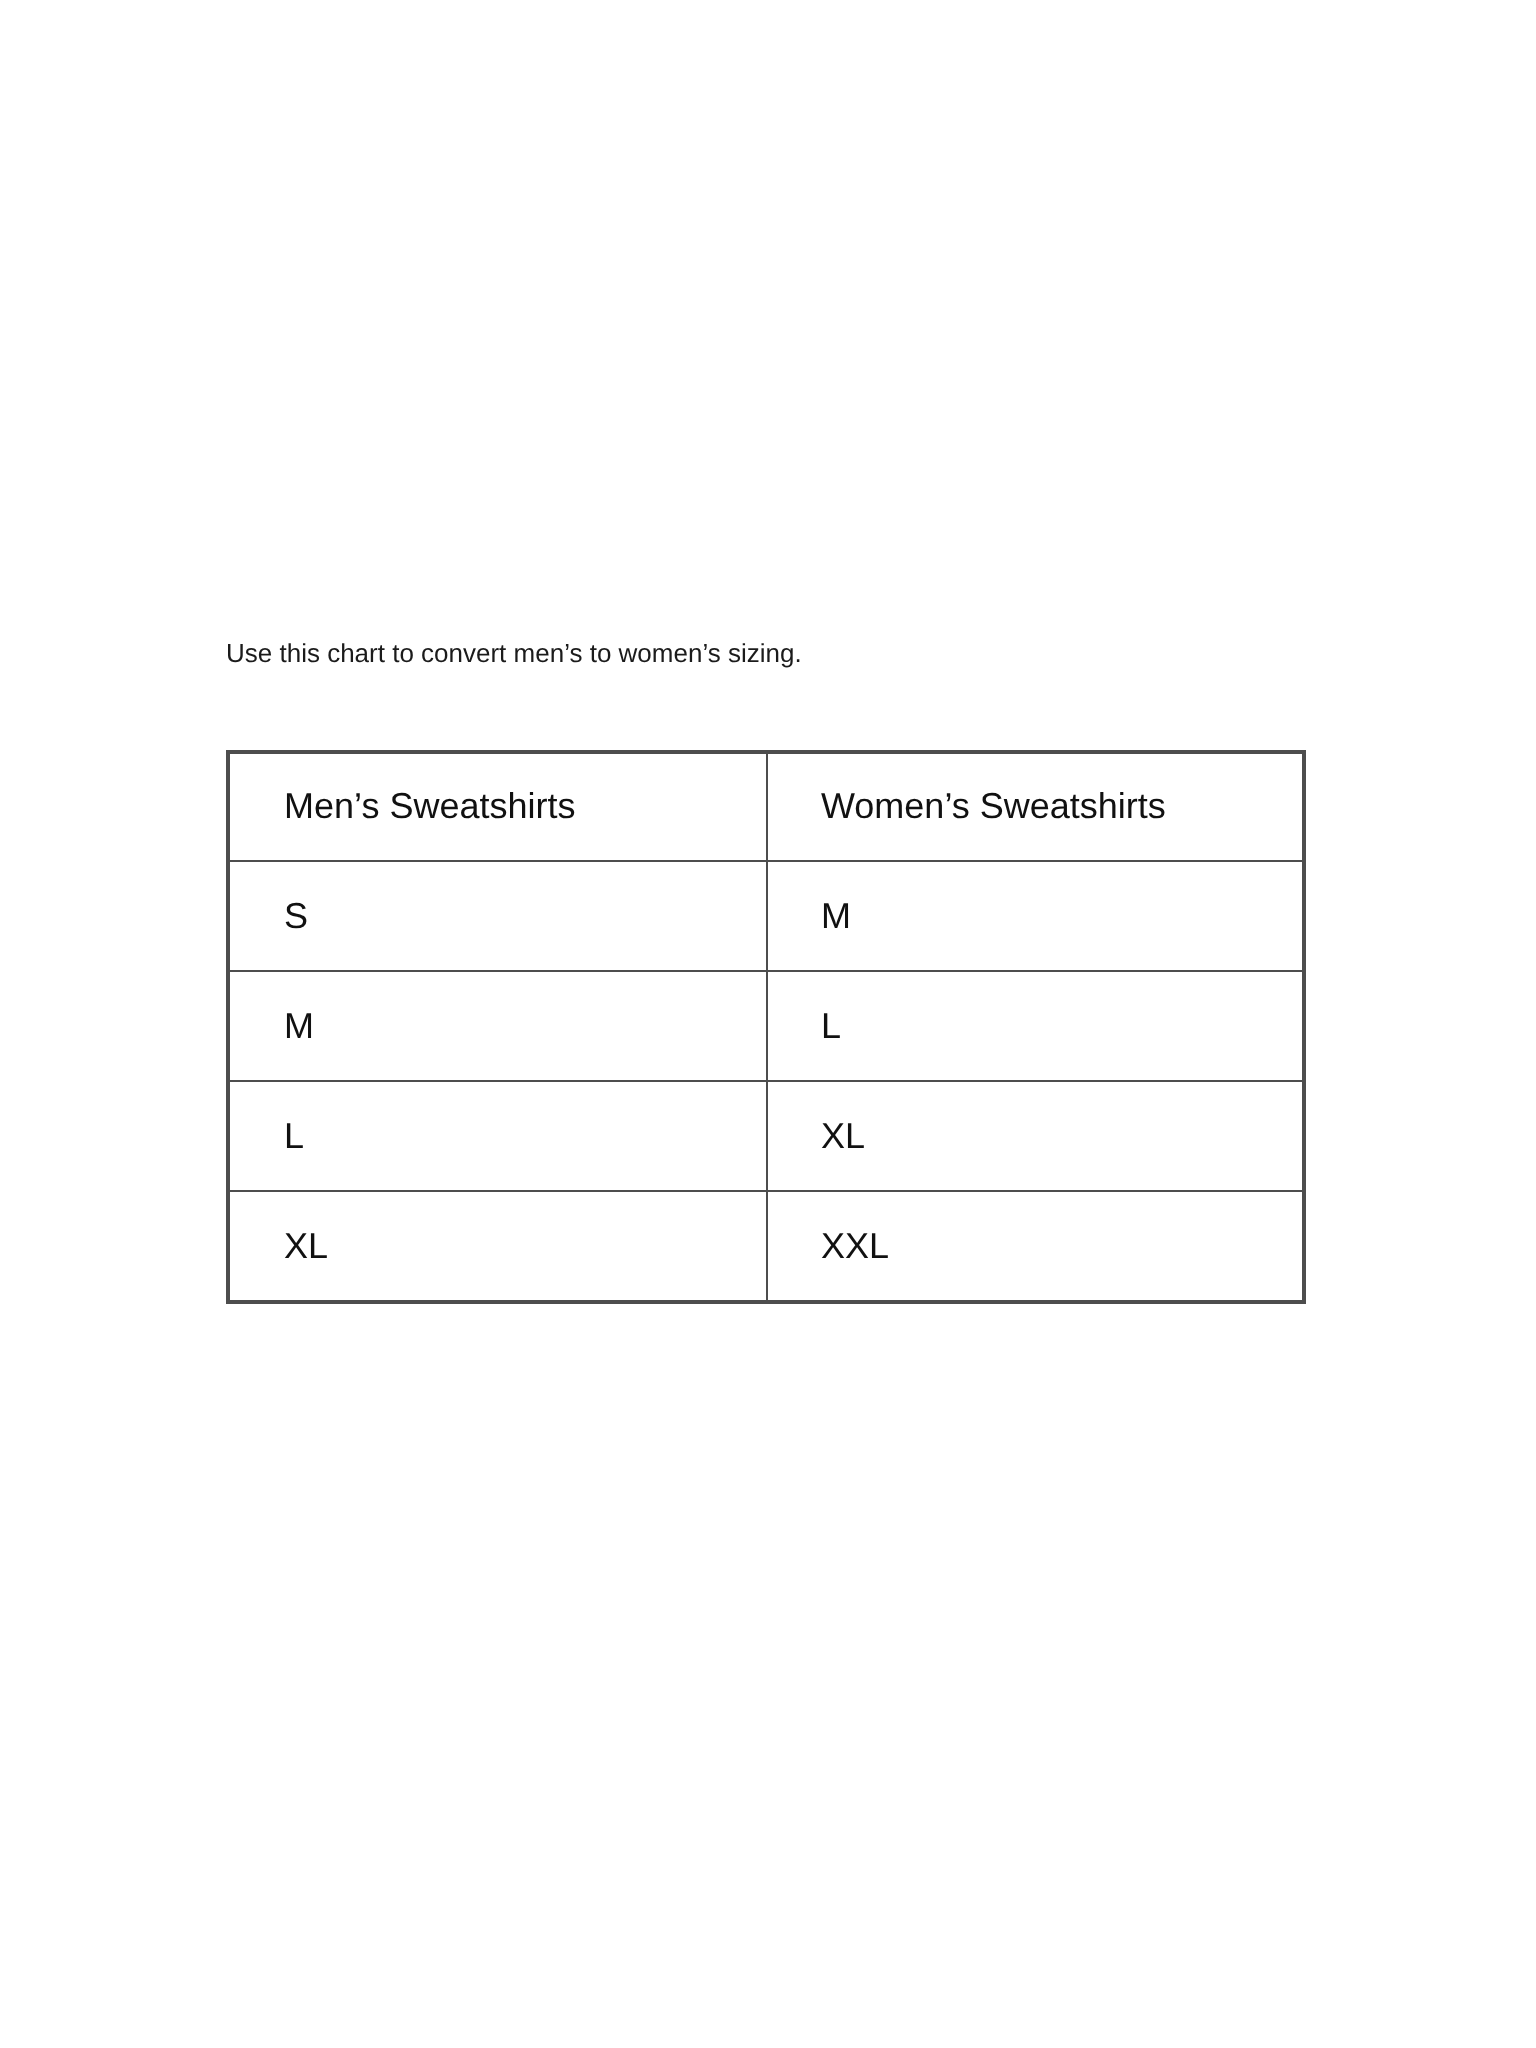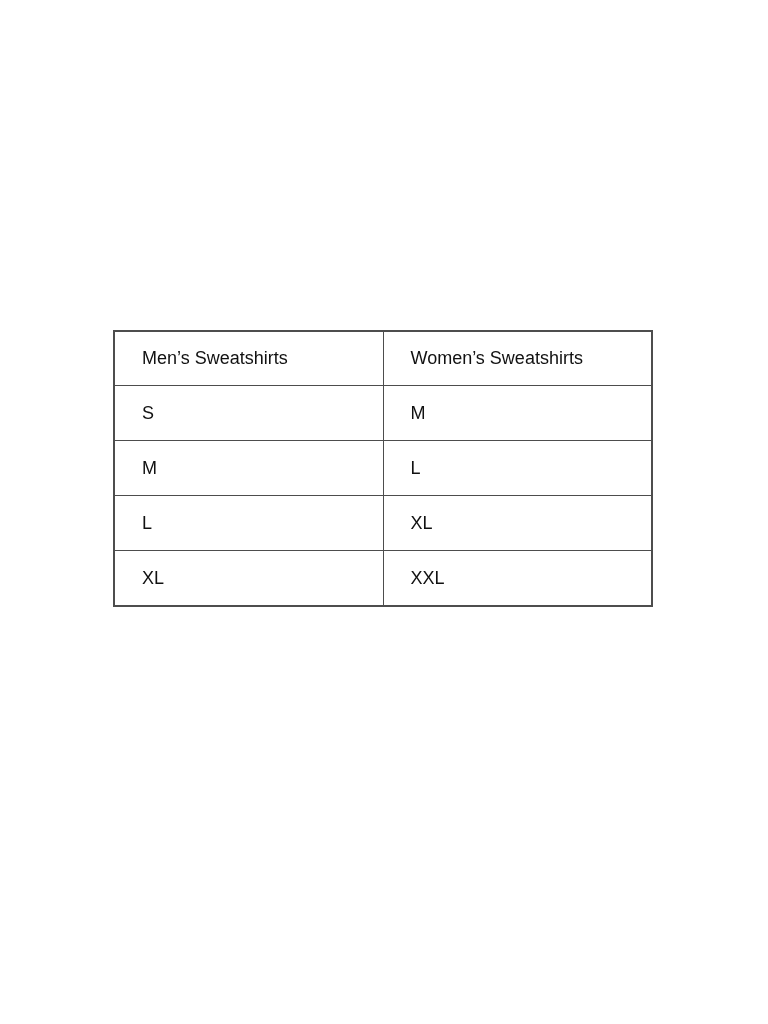--- a/index.html
+++ b/index.html
@@ -32,21 +32,21 @@
   .subtitle {
     margin: 13px 0 0 0;
     font-size: 13px;
     line-height: 1.25;
     color: #1b1b1b;
   }
   table.size-table {
     border-collapse: collapse;
     table-layout: fixed;
     width: 540px;
-    margin-top: 24px;
+    margin-top: 40px;
     background: #ffffff;
   }
   table.size-table {
     border: 2px solid #4d4d4d;
   }
   table.size-table th,
   table.size-table td {
     border: 1px solid #4d4d4d;
     text-align: left;
     vertical-align: middle;
@@ -60,20 +60,21 @@
   }
   table.size-table th {
     height: 53px;
   }
 </style>
 </head>
 <body>
 
 <section class="size-guide">
 
+  <p class="subtitle">Use this chart to convert men’s to women’s sizing.</p>
 
   <table class="size-table">
     <thead>
       <tr>
         <th>Men’s Sweatshirts</th>
         <th>Women’s Sweatshirts</th>
       </tr>
     </thead>
     <tbody>
       <tr>

